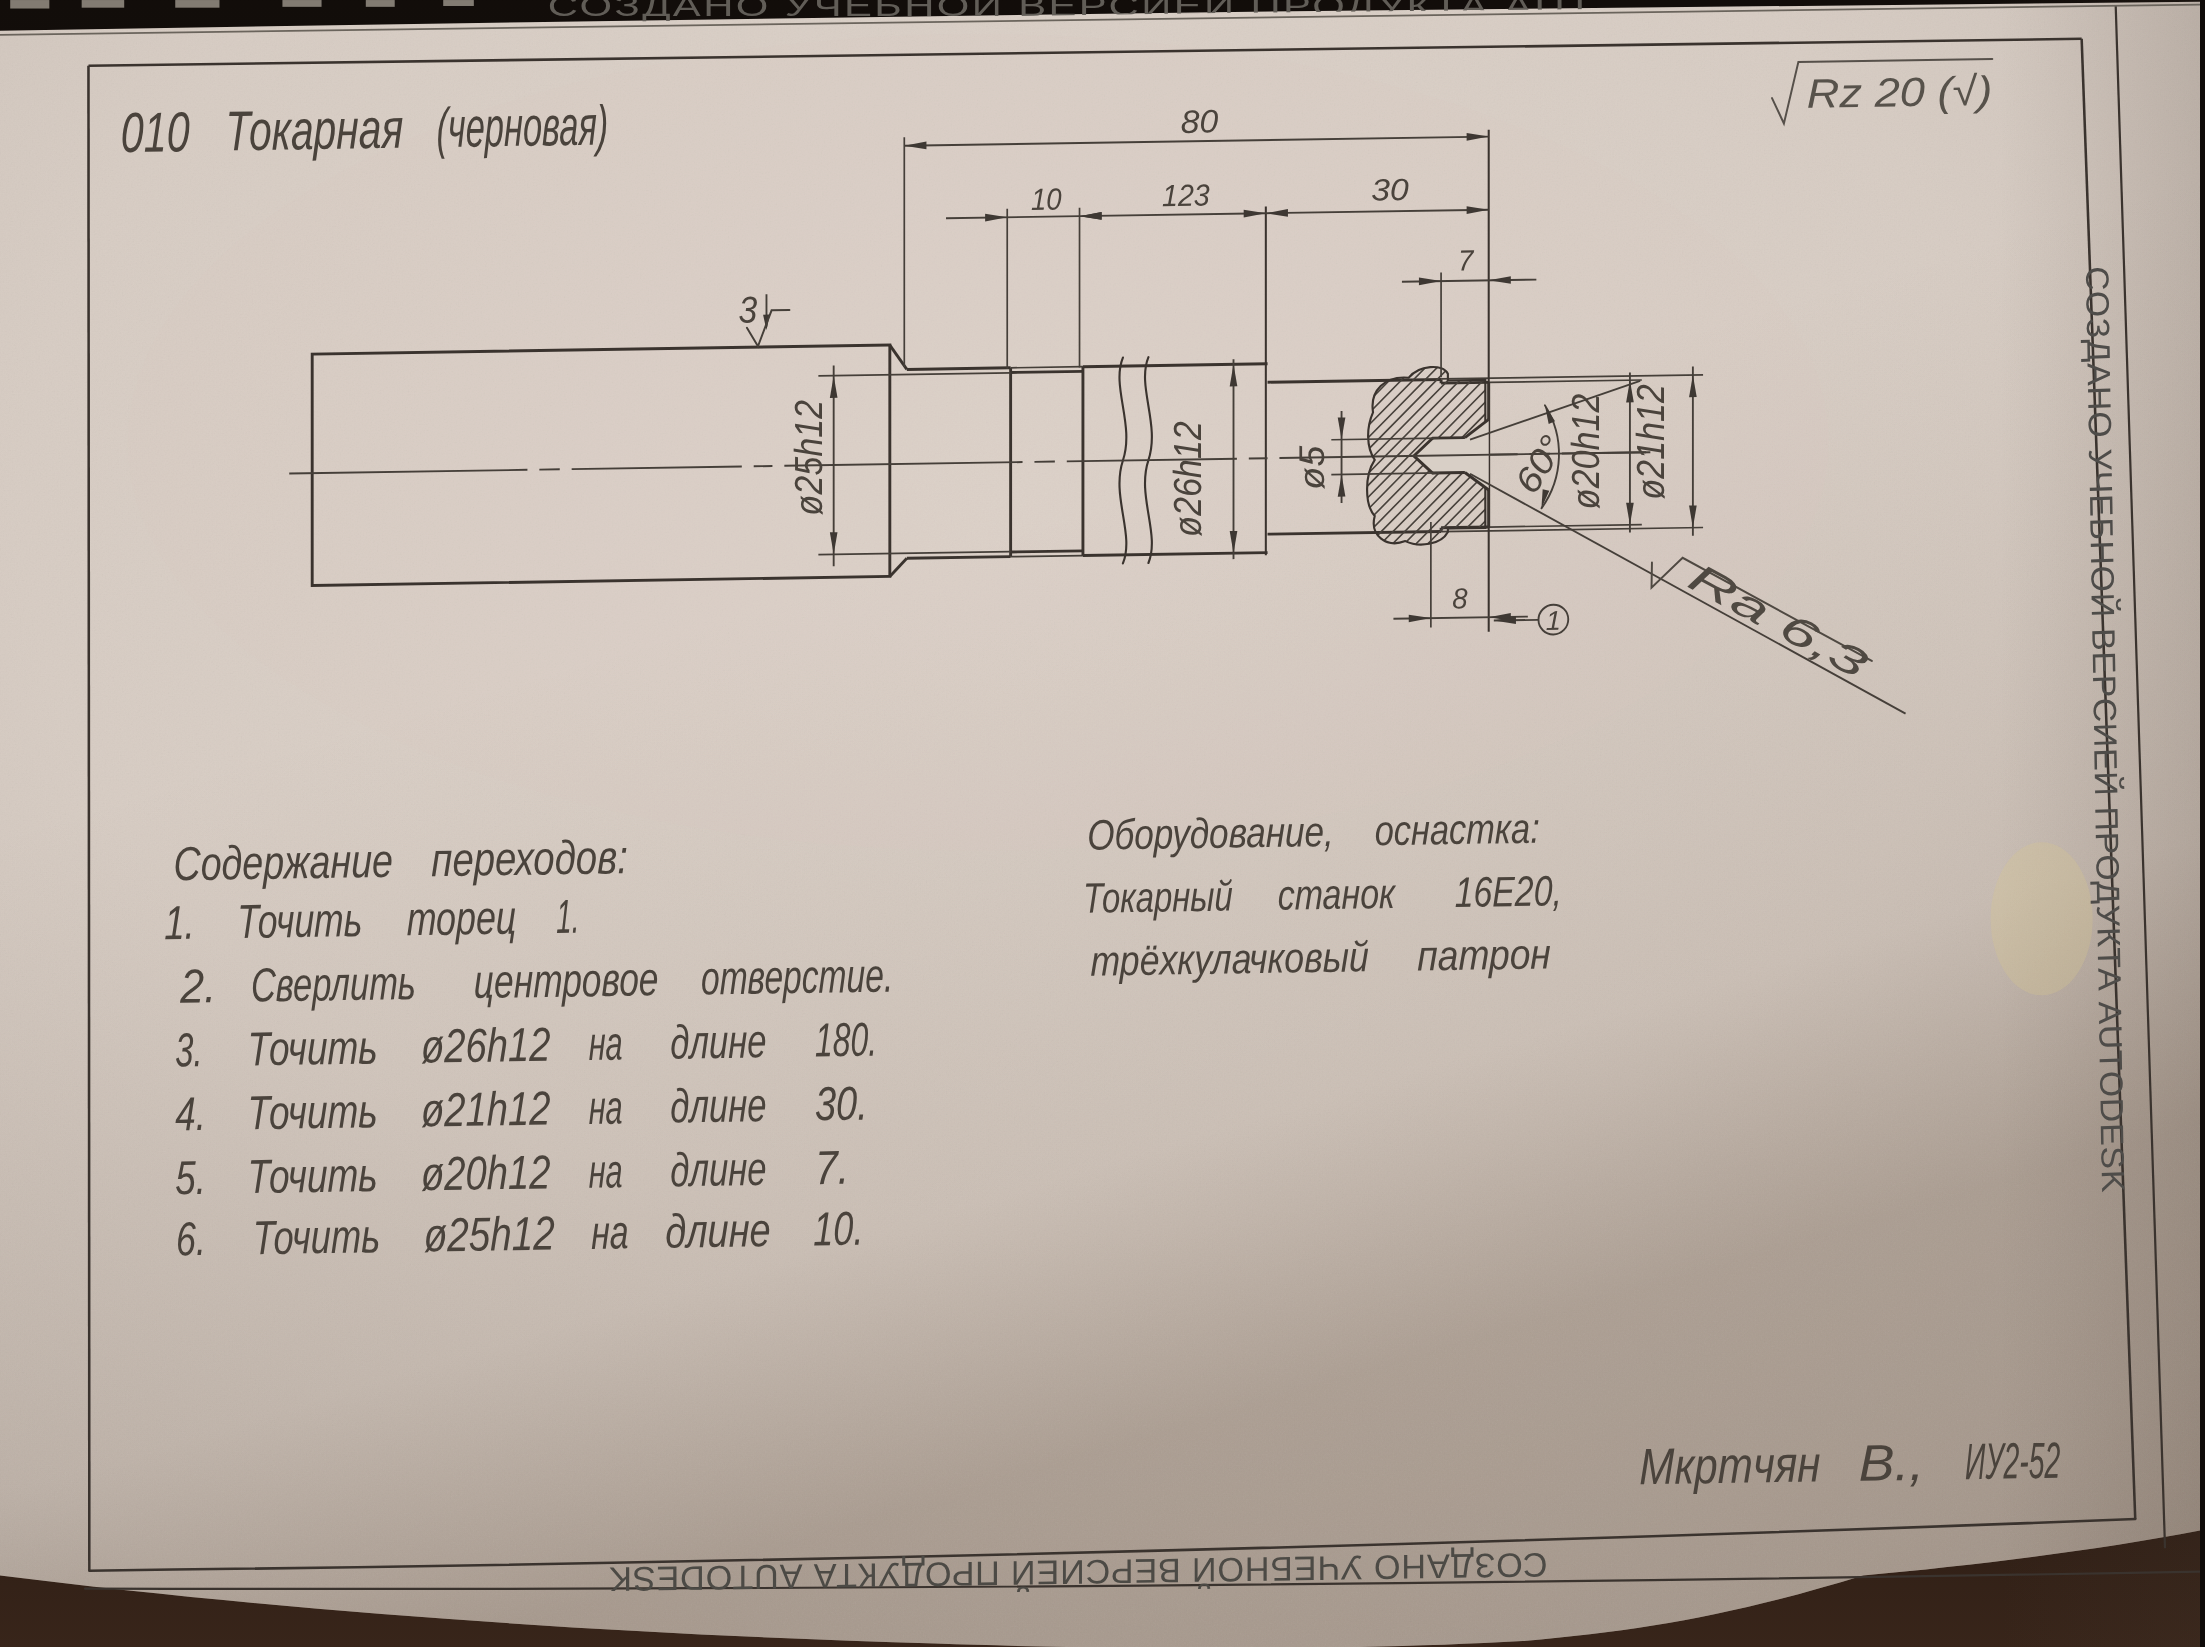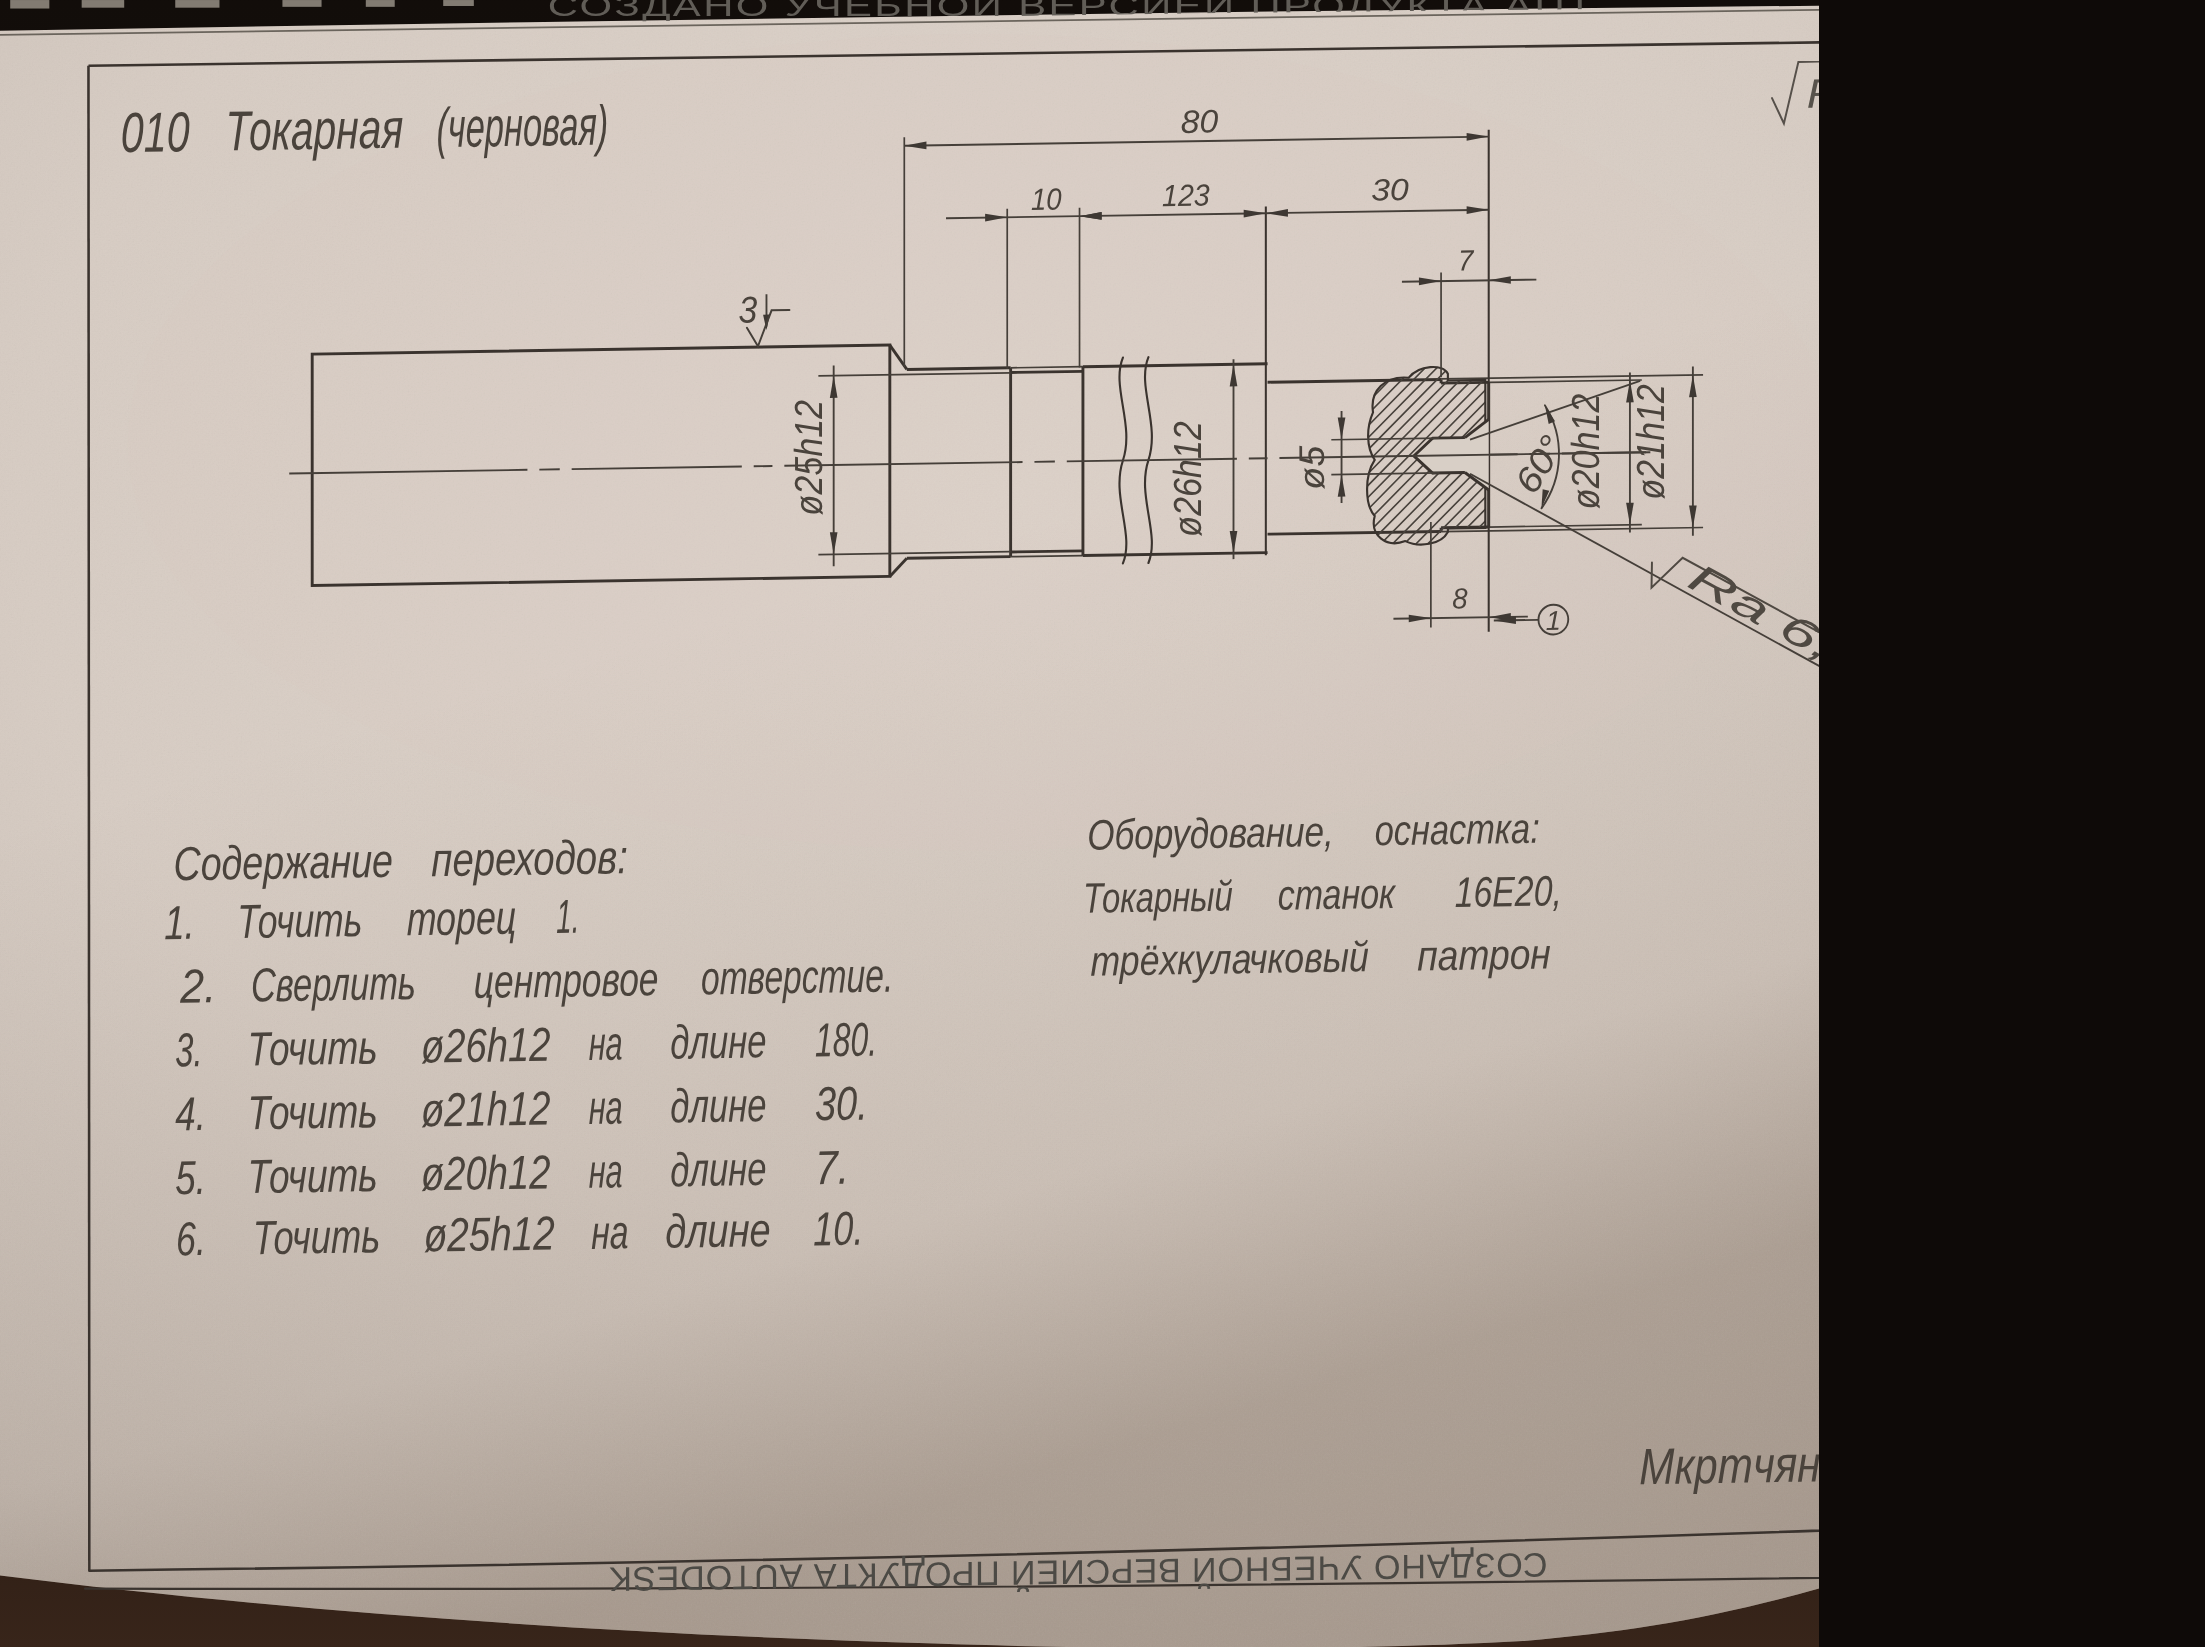--- a/index.html
+++ b/index.html
@@ -1,16 +1,16 @@
 <!DOCTYPE html>
 <html style="font-size:13.6px"><head>
 <meta charset="utf-8">
 <style>
 html,body{margin:0;padding:0;background:#0e0a08;}
-#stage{position:relative;width:1819px;height:1647px;overflow:hidden;font-family:"Liberation Sans",sans-serif;}
+#stage{position:relative;width:2200px;height:1647px;overflow:hidden;font-family:"Liberation Sans",sans-serif;}
 svg{display:block;}
 </style>
 </head>
 <body>
 <div id="stage">
 <svg width="2205" height="1647" viewBox="0 0 2592 1936">
 <defs>
 <radialGradient id="paperg" cx="0.46" cy="0.30" r="1.0">
  <stop offset="0" stop-color="#ddd3ca"></stop>
  <stop offset="0.45" stop-color="#d7ccc3"></stop>

